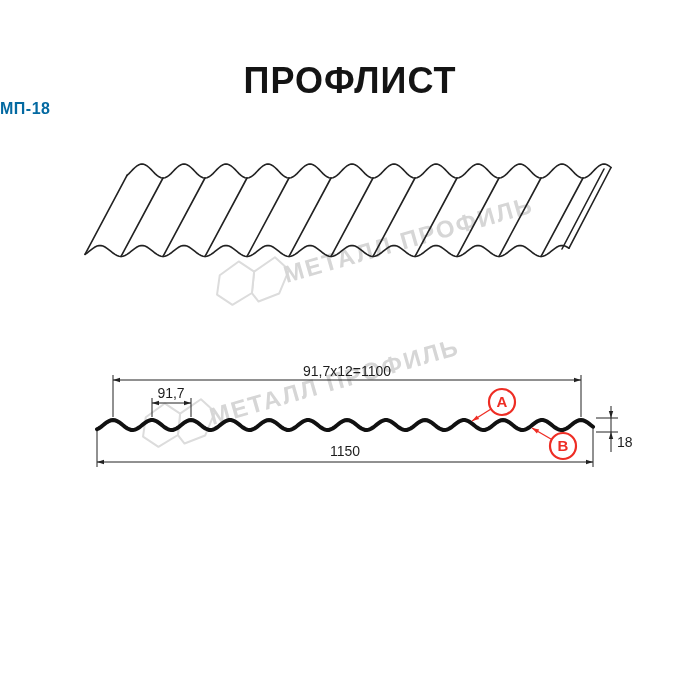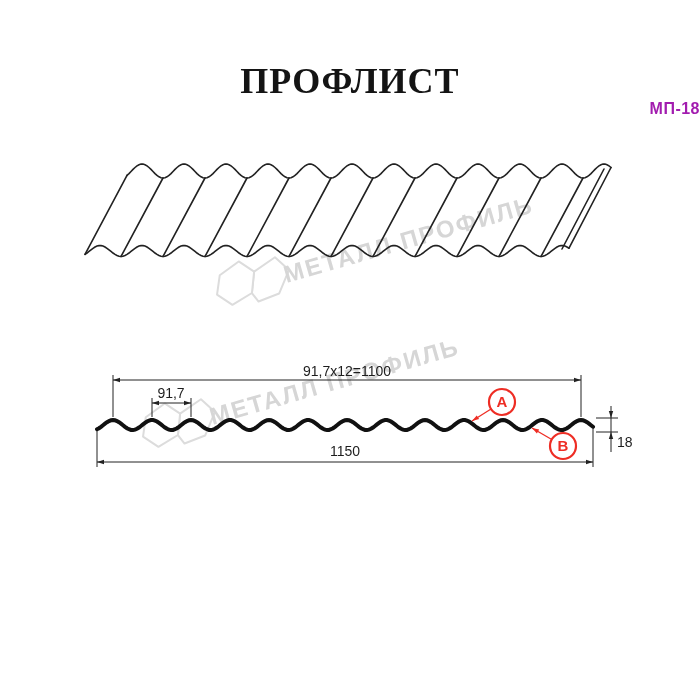--- a/index.html
+++ b/index.html
@@ -1,21 +1,21 @@
 <!DOCTYPE html>
 <html><head>
 <meta charset="utf-8">
 <style>
   html,body{margin:0;padding:0;background:#ffffff;}
   .page{position:relative;width:700px;height:700px;background:#ffffff;overflow:hidden;
         font-family:"Liberation Sans",sans-serif;}
   .title{position:absolute;top:60px;left:0;width:700px;text-align:center;
-         font-weight:800;font-size:36px;letter-spacing:1px;color:#141414;font-family:Liberation Serif, serif;}
-  .subtitle{position:absolute;top:100px;left:0;width:700px;text-align:right;
-            font-weight:700;font-size:16px;letter-spacing:.5px;color:#a21caf;}
+         font-weight:800;font-size:36px;letter-spacing:1px;color:#141414;}
+  .subtitle{position:absolute;top:100px;left:0;width:700px;text-align:left;
+            font-weight:700;font-size:16px;letter-spacing:.5px;color:#0369a1;}
   .footer{position:absolute;top:618px;left:0;width:700px;text-align:center;
           font-weight:700;font-size:16.5px;letter-spacing:.6px;color:#2e2e2e;}
   #diagram-svg{position:absolute;top:0;left:0;}
   #diagram-svg text{font-family:"Liberation Sans",sans-serif;}
 </style>
 </head>
 <body>
 
 <div class="page">
   <div class="title">ПРОФЛИСТ</div>

